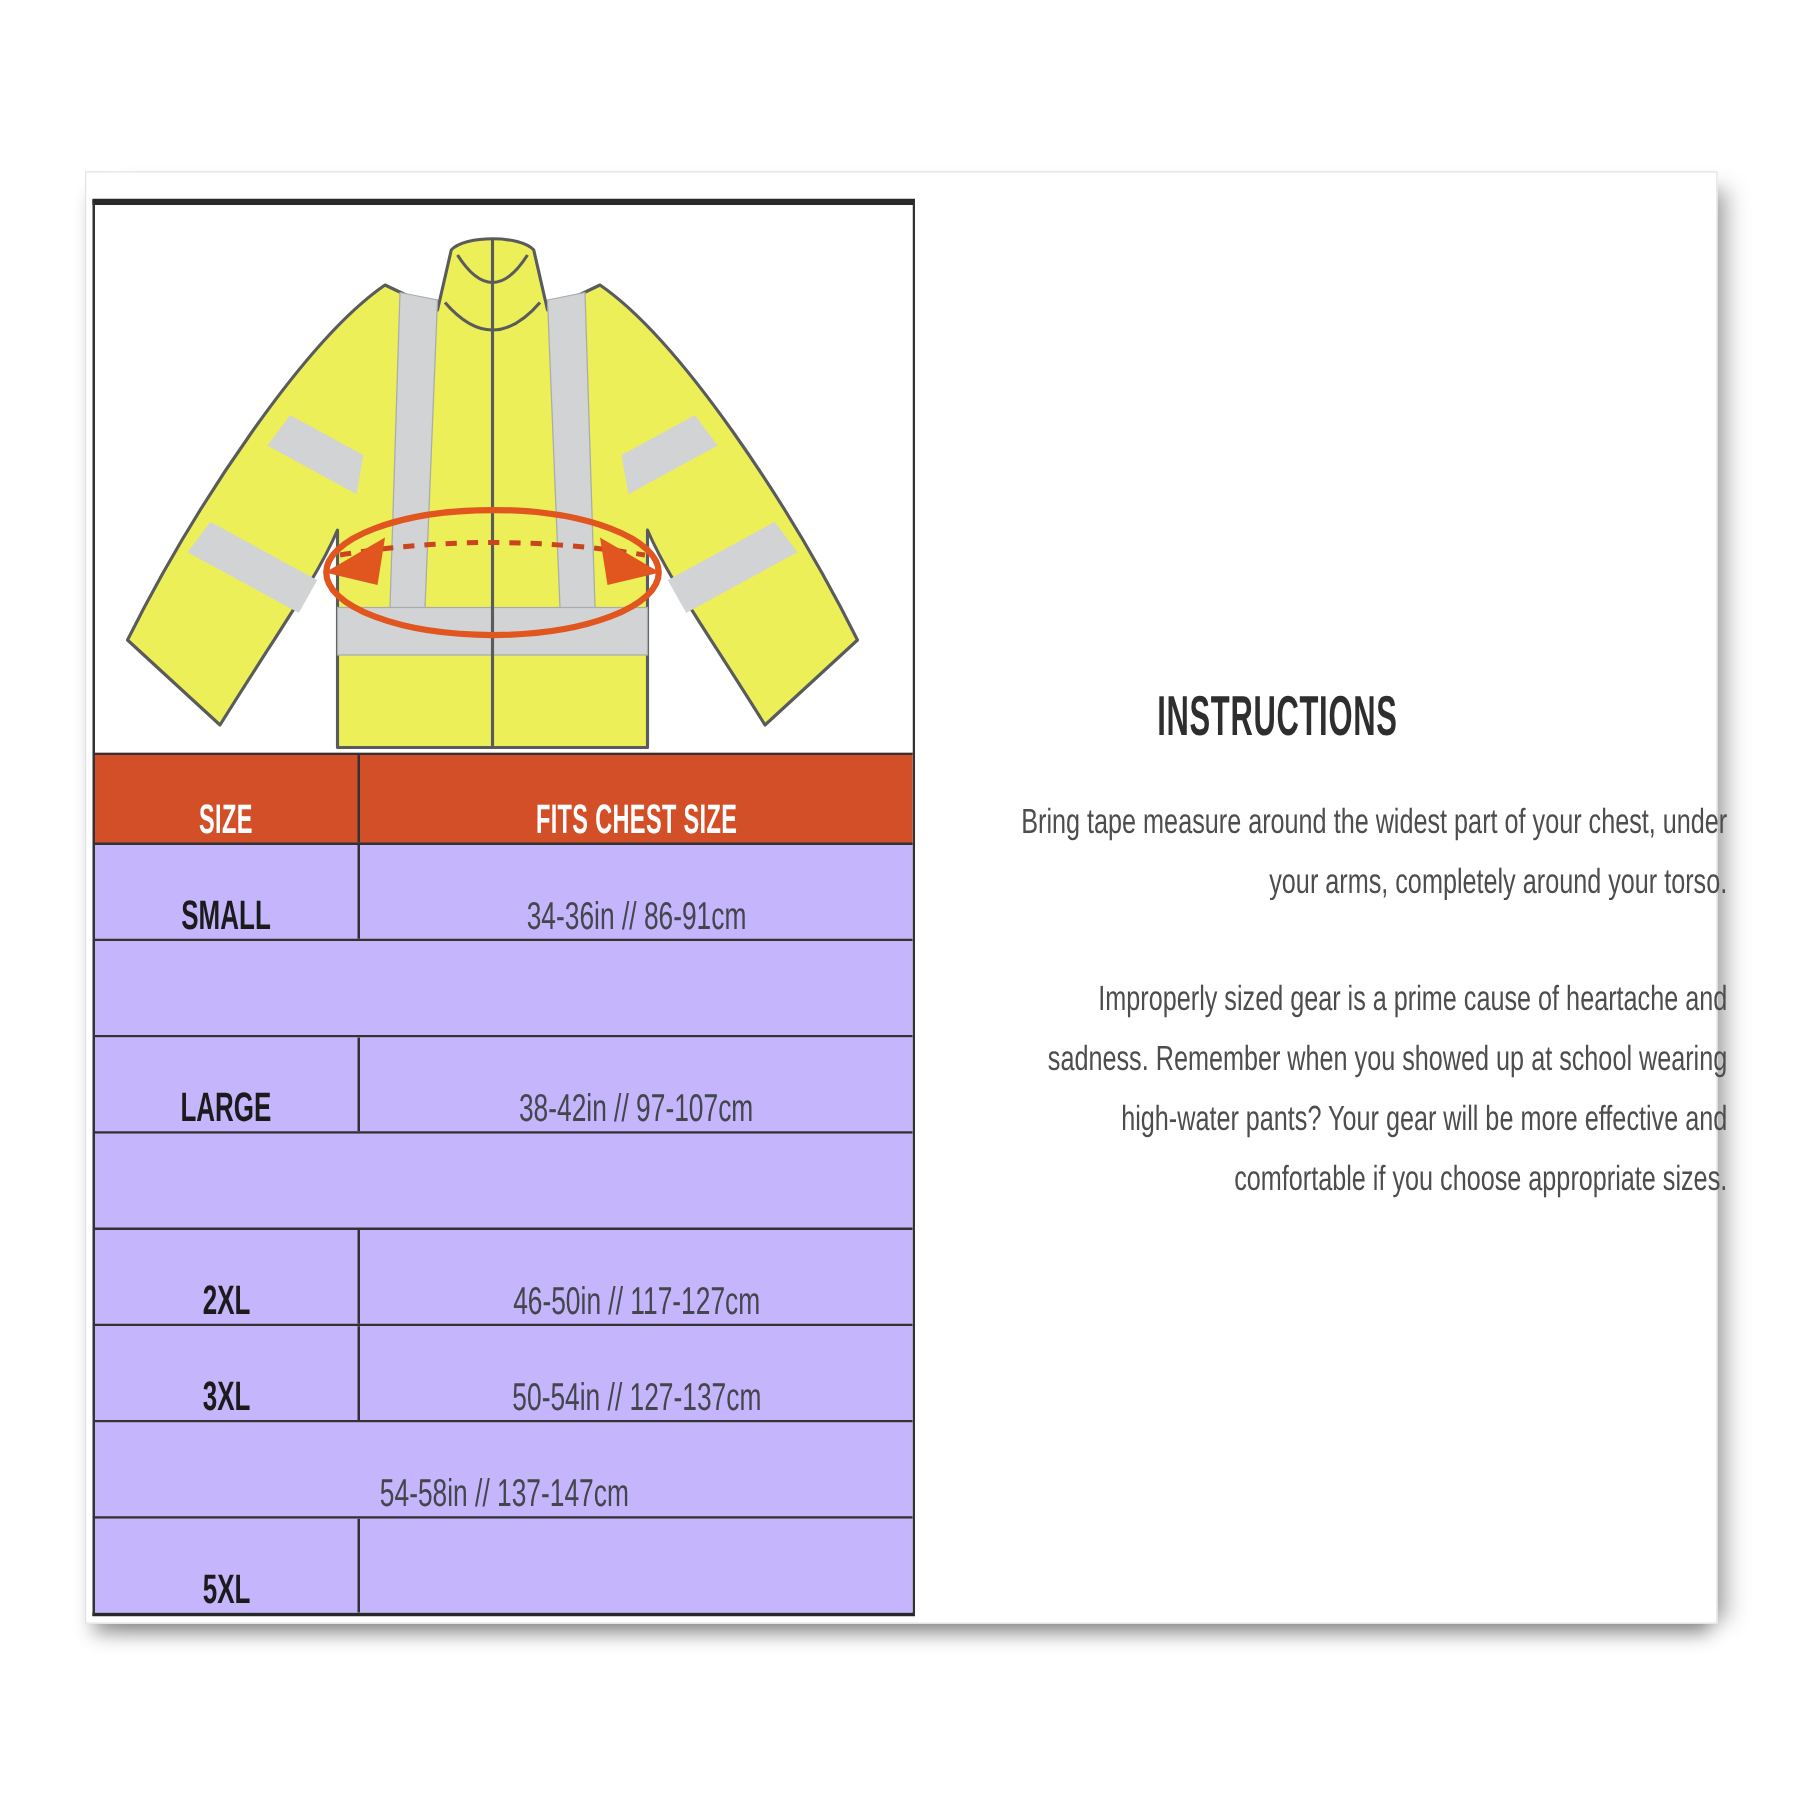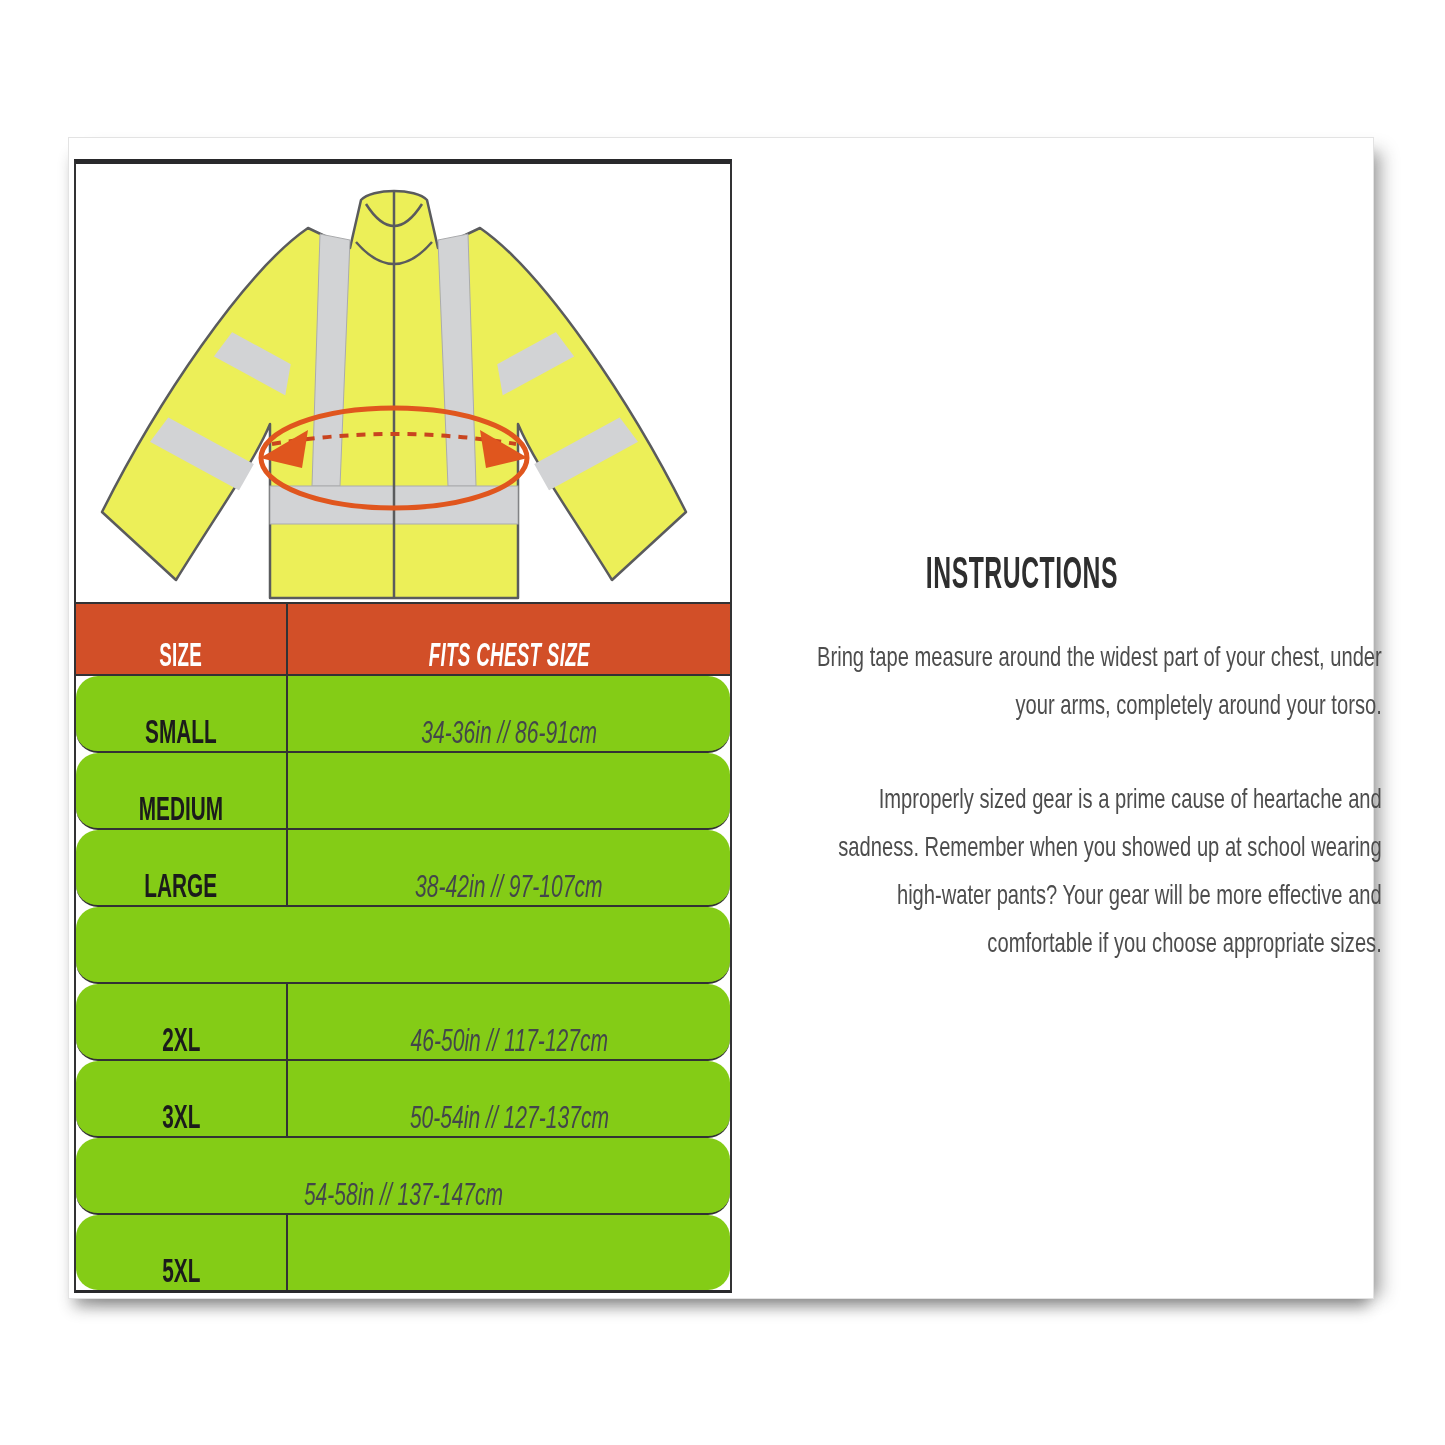--- a/index.html
+++ b/index.html
@@ -29,25 +29,25 @@
     border-top:5px solid #29292b;
     border-bottom:3px solid #29292b;
   }
   .figure{height:438px;background:#fff;position:relative;}
   .figure svg{display:block;width:100%;height:100%;}
   .thead{
     display:flex;height:70px;background:var(--header-orange);
     border-top:2px solid var(--table-border);
     border-bottom:2px solid var(--table-border);
   }
-  .trow{display:flex;height:75px;background:#84cc16;border-bottom:2px solid var(--table-border);border-radius:22px;}
+  .trow{display:flex;height:75px;background:#c4b5fd;border-bottom:2px solid var(--table-border);}
   .trow:last-child{border-bottom:none;}
   .cell{display:flex;align-items:flex-end;justify-content:center;overflow:visible;}
   .c-size{width:210px;flex:none;border-right:2px solid var(--table-border);}
-  .c-chest{flex:1;font-style:italic;}
+  .c-chest{flex:1;}
   .cond{display:inline-block;white-space:nowrap;}
   .hdr{font-weight:bold;color:#ffffff;font-size:33px;letter-spacing:.5px;transform:scaleX(.57);}
   .lbl{font-weight:bold;color:var(--label-text);font-size:33px;transform:scaleX(.63);}
   .val{color:var(--value-text);font-size:31px;transform:scaleX(.68);}
   .instructions{position:absolute;left:708px;top:411px;width:620px;text-align:right;}
   .instructions h2{
     margin:0;font-size:45px;line-height:48px;font-weight:bold;color:#2e2e2e;
     white-space:nowrap;transform:scaleX(.55);transform-origin:left top;letter-spacing:1px;
   }
   .para{
@@ -132,23 +132,20 @@
 
       <div class="trow">
         <div class="cell c-size">
             <span class="cond lbl">SMALL</span>
           </div>
         <div class="cell c-chest">
             <span class="cond val">34-36in // 86-91cm</span>
           </div>
       </div>
       <div class="trow">
-        <div class="cell c-size">
-            <span class="cond lbl">MEDIUM</span>
-          </div>
       </div>
       <div class="trow">
         <div class="cell c-size">
             <span class="cond lbl">LARGE</span>
           </div>
         <div class="cell c-chest">
             <span class="cond val">38-42in // 97-107cm</span>
           </div>
       </div>
       <div class="trow">

